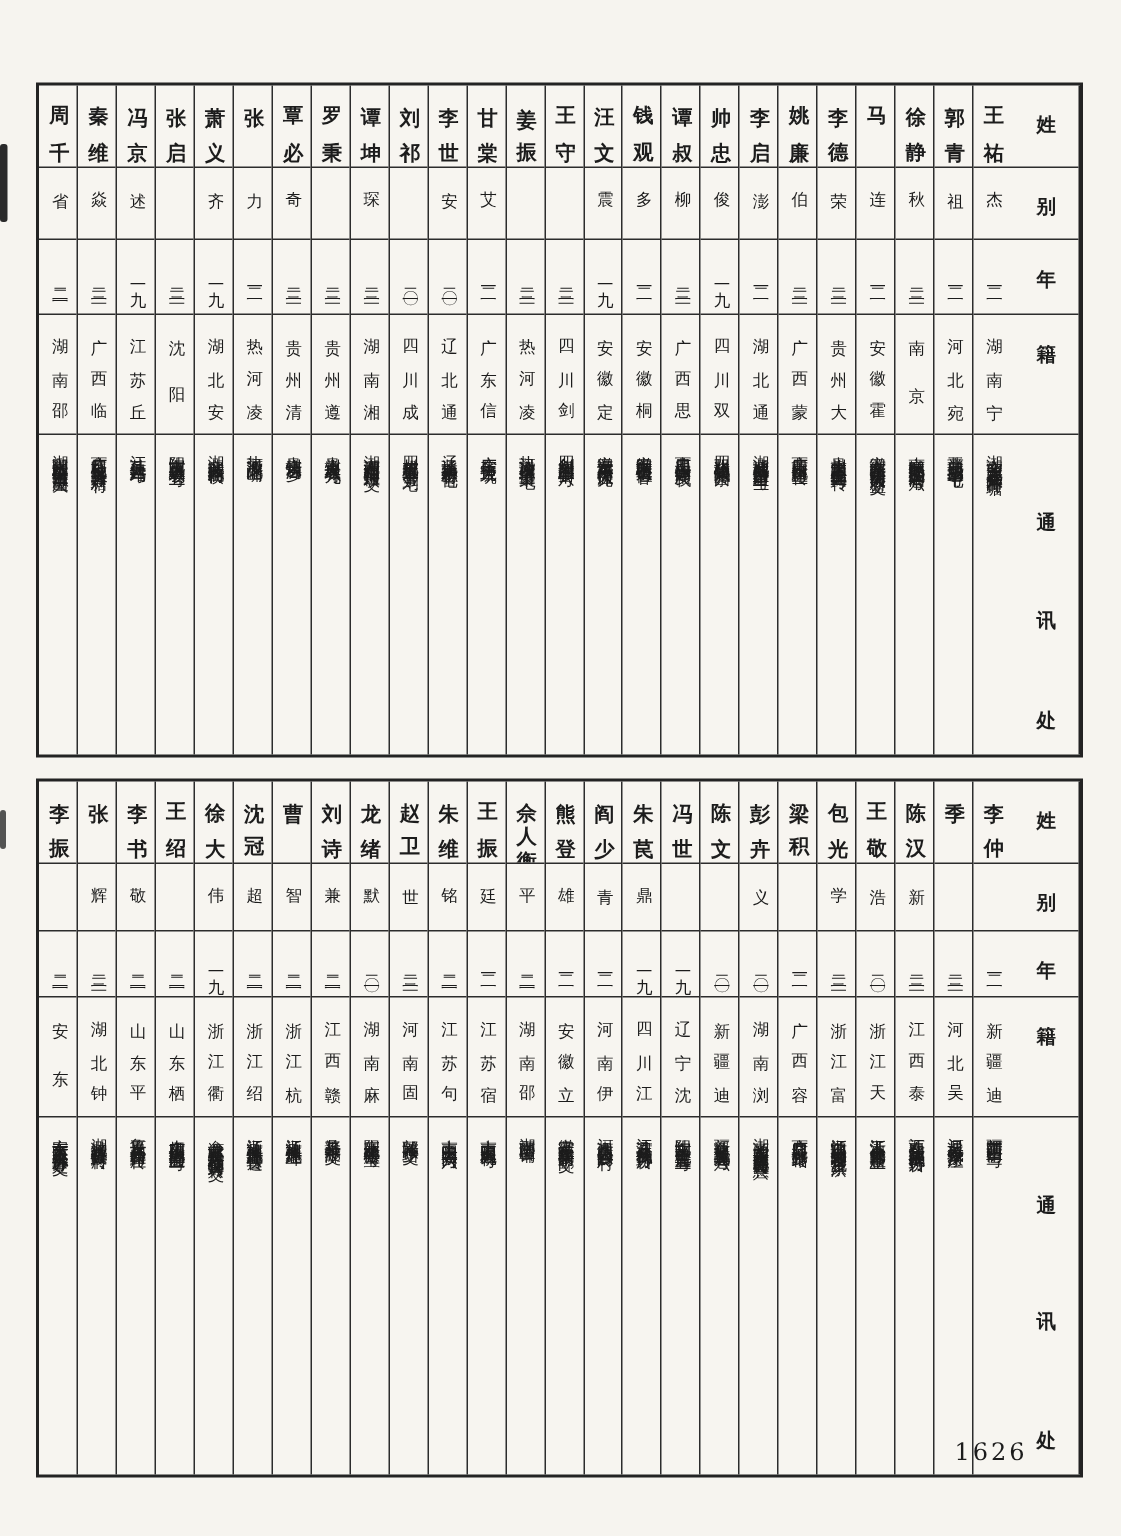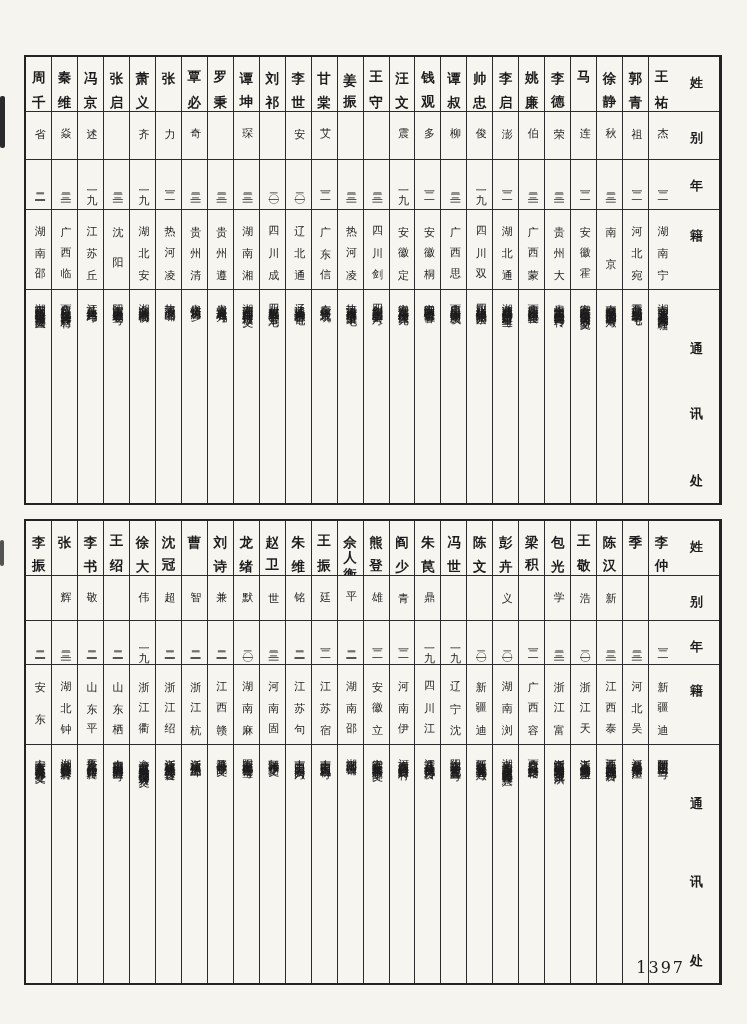--- a/index.html
+++ b/index.html
@@ -530,14 +530,14 @@
 
       <div class="col">
         <div class="cell r-name"><span>李振洲</span><span class="name-note"></span></div>
         <div class="cell r-alias"></div>
         <div class="cell r-age">二二</div>
         <div class="cell r-native">安东市</div>
         <div class="cell r-addr">安东市大东区第五联保办事处交</div>
       </div>
     </div>
 
-  <div class="page-number">1397</div>
+  <div class="page-number">1626</div>
 </div>
 
 </body></html>

